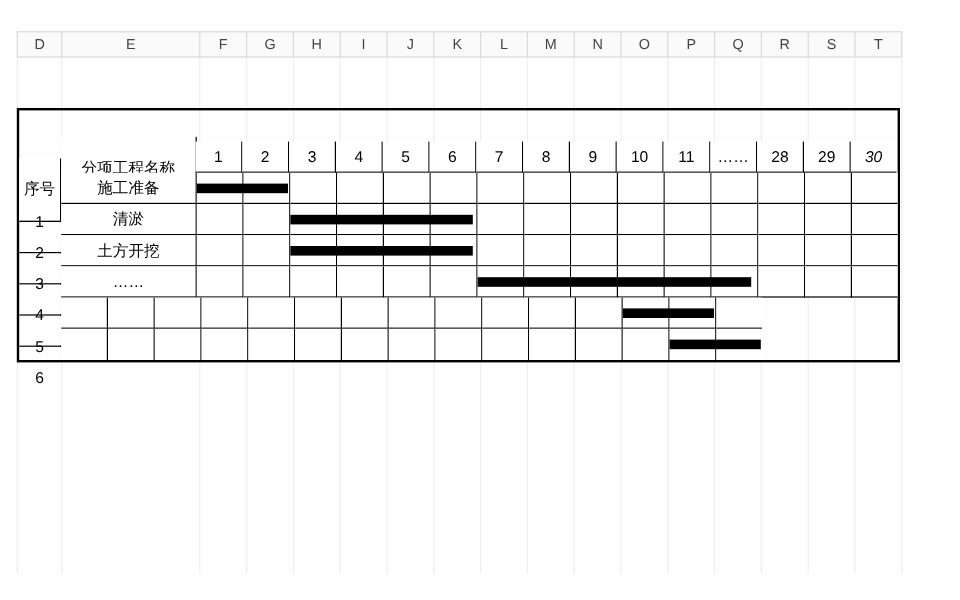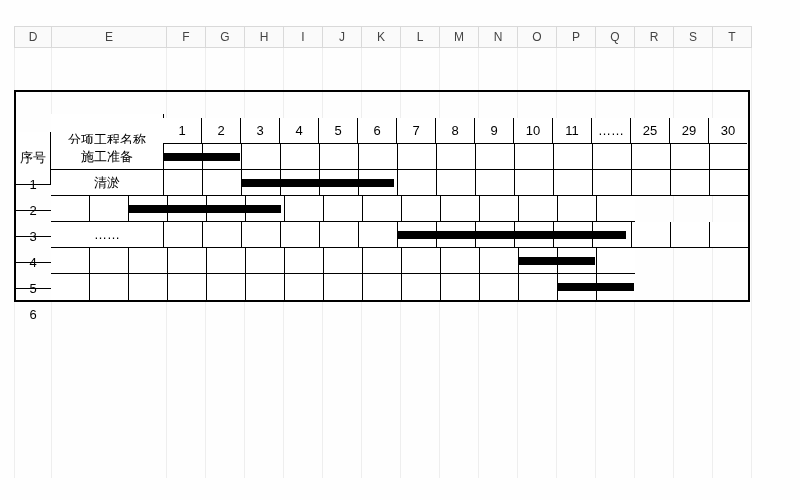--- a/index.html
+++ b/index.html
@@ -63,21 +63,21 @@
   .g-cell {
     border-right: 1px solid #000;
     border-bottom: 1px solid #000;
     font-size: 13px;
     display: flex;
     align-items: center;
     justify-content: center;
     position: relative;
     background: #fff;
   }
-  .g-cell.nb-r { border-right: none; }
+  .g-cell.nb-r { border-right: none; font-style: italic; }
   .g-cell.nb-b { border-bottom: none; }
   .w-seq { width: 34px; margin-top: 40px; }
   .w-name { width: 112px; }
   .w-day { width: 38px; }
 
   .title-span {
     width: 570px;
     border-right: none;
     border-bottom: 1px solid #000;
     font-size: 14px;
@@ -152,21 +152,21 @@
         <div class="g-cell w-day">3</div>
         <div class="g-cell w-day">4</div>
         <div class="g-cell w-day">5</div>
         <div class="g-cell w-day">6</div>
         <div class="g-cell w-day">7</div>
         <div class="g-cell w-day">8</div>
         <div class="g-cell w-day">9</div>
         <div class="g-cell w-day">10</div>
         <div class="g-cell w-day">11</div>
         <div class="g-cell w-day">……</div>
-        <div class="g-cell w-day">25</div>
+        <div class="g-cell w-day">28</div>
         <div class="g-cell w-day">29</div>
         <div class="g-cell w-day nb-r">30</div>
       </div>
       <div class="g-row">
         <div class="g-cell w-seq">1</div>
         <div class="g-cell w-name">施工准备</div>
         <div class="g-cell w-day">
           <div class="bar" style="left: 0px; width: 76px;"></div>
         </div>
         <div class="g-cell w-day"></div>
@@ -200,20 +200,21 @@
         <div class="g-cell w-day"></div>
         <div class="g-cell w-day"></div>
         <div class="g-cell w-day"></div>
         <div class="g-cell w-day"></div>
         <div class="g-cell w-day"></div>
         <div class="g-cell w-day"></div>
         <div class="g-cell w-day nb-r"></div>
       </div>
       <div class="g-row">
         <div class="g-cell w-seq">3</div>
+        <div class="g-cell w-name">土方开挖</div>
         <div class="g-cell w-day"></div>
         <div class="g-cell w-day"></div>
         <div class="g-cell w-day">
           <div class="bar" style="left: 0px; width: 152px;"></div>
         </div>
         <div class="g-cell w-day"></div>
         <div class="g-cell w-day"></div>
         <div class="g-cell w-day"></div>
         <div class="g-cell w-day"></div>
         <div class="g-cell w-day"></div>

